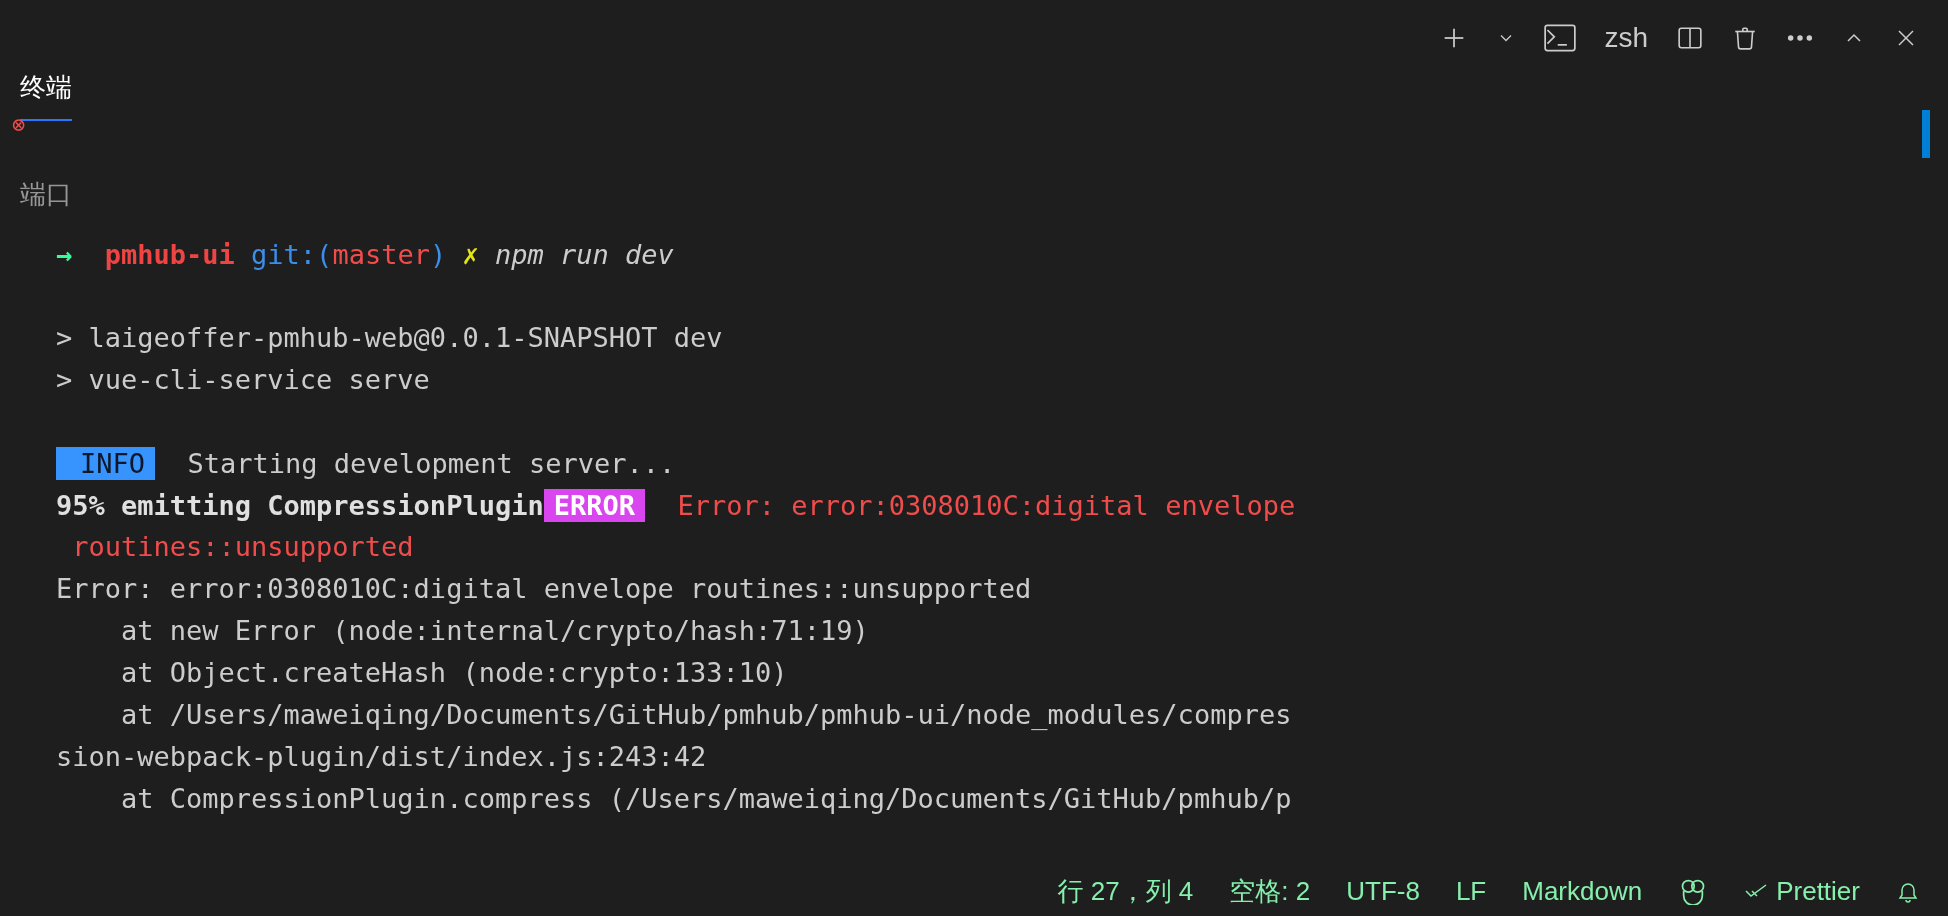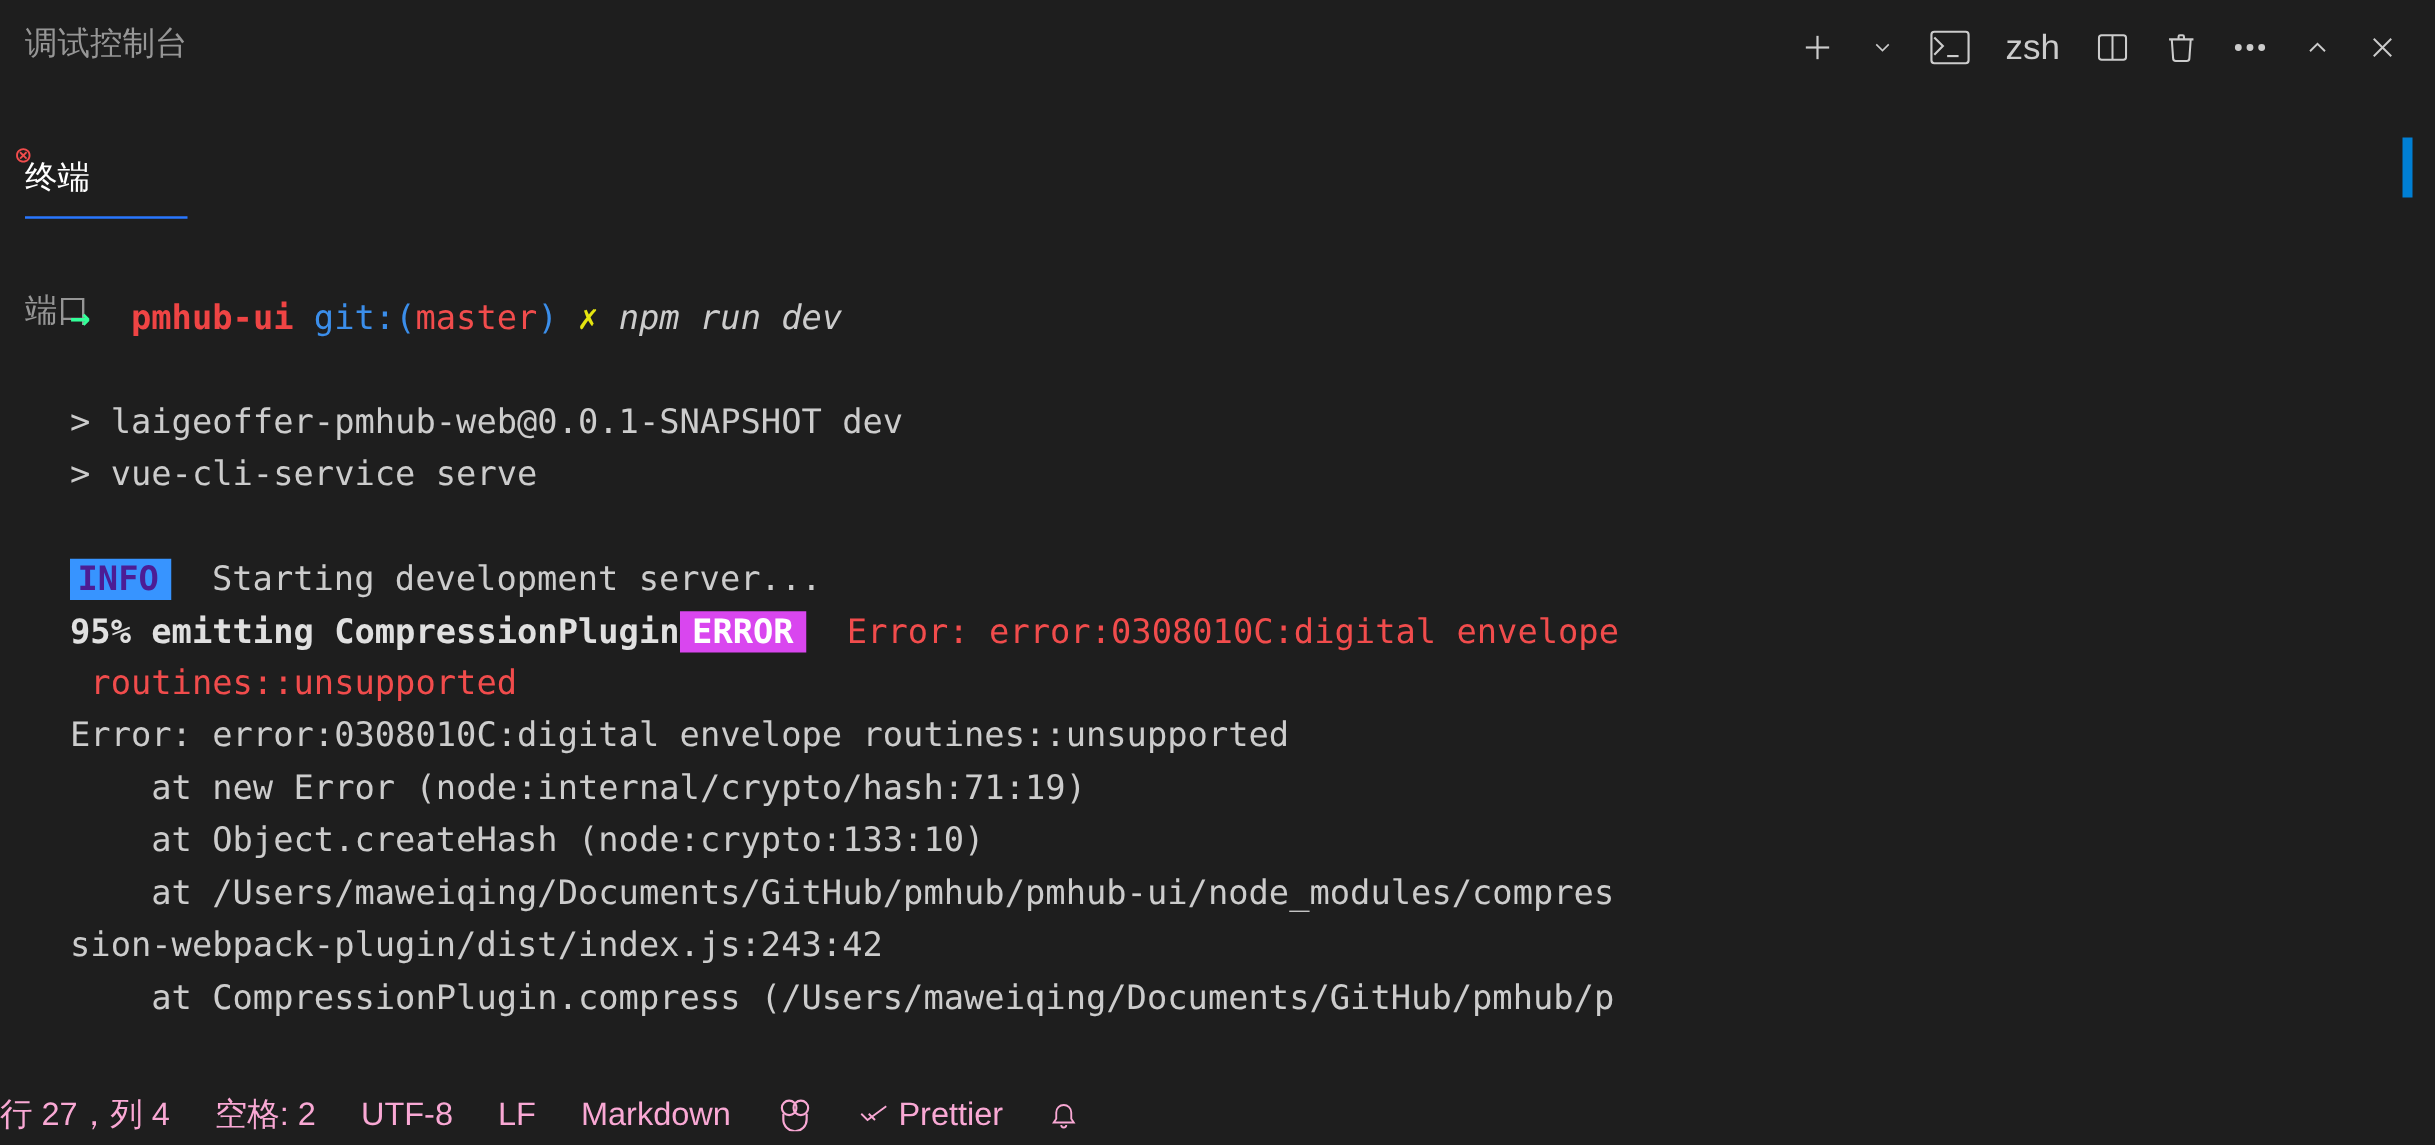--- a/index.html
+++ b/index.html
@@ -75,61 +75,60 @@
     }
     .arrow { color: #33ff99; font-weight: bold; }
     .proj  { color: #ef4444; font-weight: bold; }
     .git   { color: #3b8eea; }
     .branch{ color: #f14c4c; }
     .dirty { color: #e5e510; font-weight: bold; }
     .cmd   { color: #cccccc; font-style: italic; }
     .bold  { font-weight: bold; color: #e0e0e0; margin-top: 20px; }
     .info-badge {
       background: #3794ff;
-      color: #4c1d95;
-      padding: 1px 10px 1px 6px;
-      font-weight: bold;
+      color: #0f172a;
+      padding: 1px 10px 1px 24px;
+      font-weight: normal;
     }
     .error-badge {
       background: #d946ef;
       color: #ffffff;
       padding: 1px 10px;
       font-weight: bold;
     }
     .err-red { color: #f14c4c; }
     .cursor-block {
       position: absolute;
       right: 18px;
       top: 40px;
       width: 8px;
       height: 48px;
       background: #007fd4;
     }
     .status-bar {
       height: 50px;
       display: flex;
       align-items: center;
-      justify-content: flex-start;
+      justify-content: flex-end;
       gap: 36px;
       padding: 0 28px 0 0;
       font-size: 26px;
       font-family: -apple-system, "PingFang SC", sans-serif;
-      color: #f9a8d4;
+      color: #86efac;
     }
     .status-item { display: flex; align-items: center; gap: 8px; cursor: pointer; }
     svg { stroke: currentColor; fill: none; stroke-width: 1.5; }
   </style>
 </head>
 <body>
 
 <div class="panel-header">
   <div class="tabs">
     <div class="tab">问题</div>
     <div class="tab">输出</div>
-    <div class="tab">调试控制台</div>
     <div class="tab active">终端</div>
     <div class="tab">端口</div>
   </div>
   <div class="spacer"></div>
   <div class="toolbar">
     <div class="tool-icon">
       <svg width="28" height="28" viewBox="0 0 24 24">
           <line x1="12" y1="4" x2="12" y2="20"></line>
           <line x1="4" y1="12" x2="20" y2="12"></line>
         </svg>

